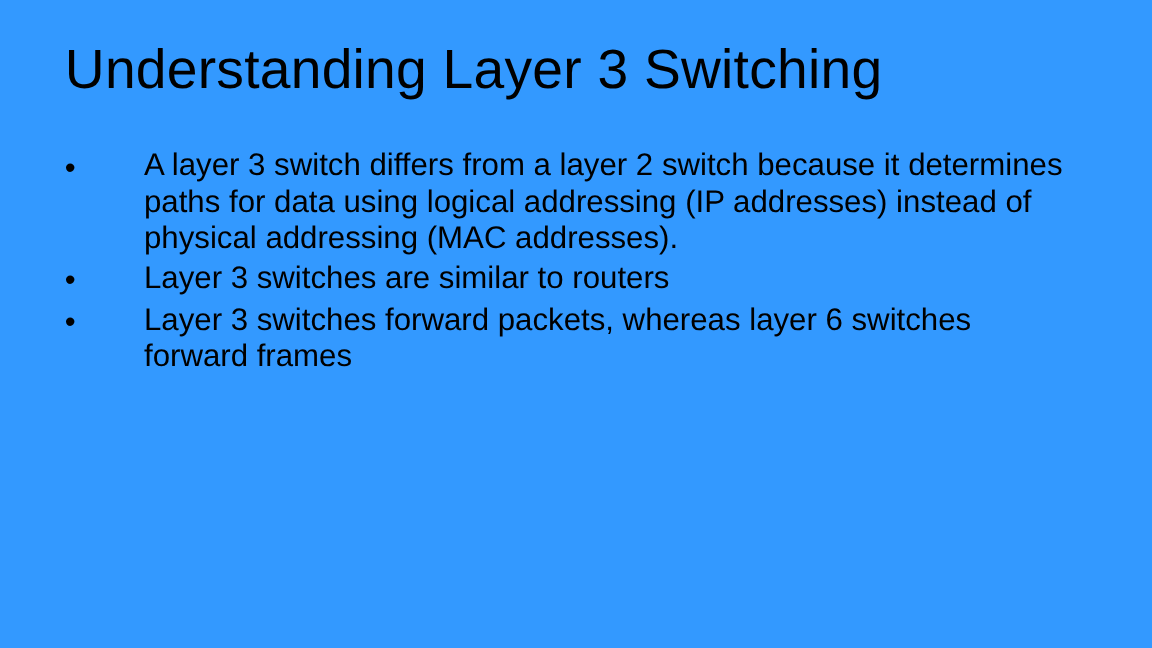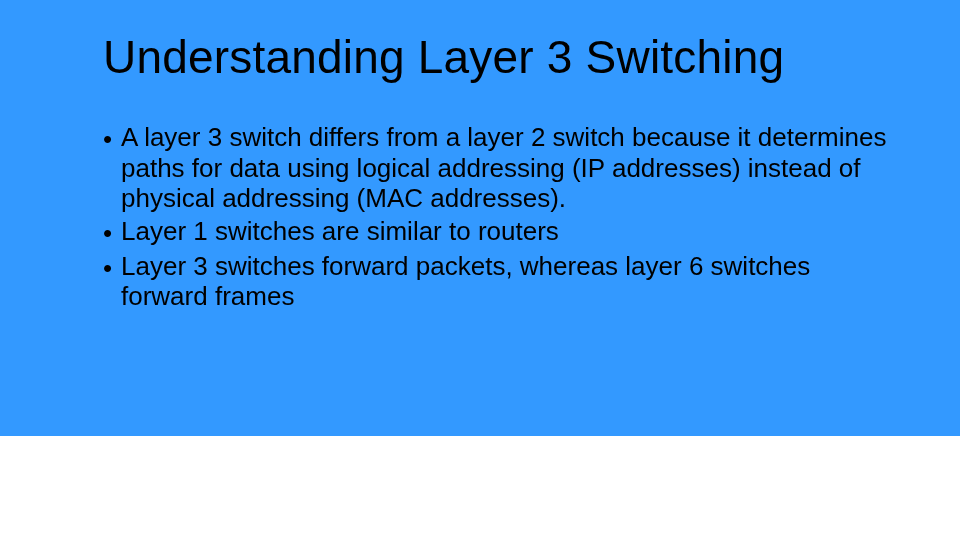--- a/index.html
+++ b/index.html
@@ -4,26 +4,26 @@
 <style>
   html, body {
     margin: 0;
     padding: 0;
     width: 960px;
     height: 540px;
     overflow: hidden;
   }
   .slide {
     width: 960px;
-    height: 436px;
+    height: 540px;
     background: #3399ff;
     color: #000000;
     font-family: "Segoe UI Light", "Segoe UI", "Helvetica Neue", Arial, sans-serif;
     box-sizing: border-box;
-    padding: 30px 70px 0 103px;
+    padding: 30px 70px 0 54px;
     position: relative;
   }
   .title {
     font-size: 46px;
     font-weight: 300;
     margin: 0 0 38px 0;
     letter-spacing: 0.2px;
   }
   .body {
     font-size: 26px;
@@ -36,34 +36,35 @@
     margin-bottom: 2px;
   }
   .dot {
     flex: 0 0 auto;
     width: 18px;
     text-align: left;
     padding-top: 2px;
   }
   .text {
     flex: 1 1 auto;
+    margin-left: 48px;
   }
 </style>
 </head>
 <body>
 
 <div class="slide">
   <h1 class="title">Understanding Layer 3 Switching</h1>
   <div class="body">
     <div class="bullet">
       <span class="dot">•</span>
       <span class="text">A layer 3 switch differs from a layer 2 switch because it determines paths for data using logical addressing (IP addresses) instead of physical addressing (MAC addresses).</span>
     </div>
     <div class="bullet">
       <span class="dot">•</span>
-      <span class="text">Layer 1 switches are similar to routers</span>
+      <span class="text">Layer 3 switches are similar to routers</span>
     </div>
     <div class="bullet">
       <span class="dot">•</span>
       <span class="text">Layer 3 switches forward packets, whereas layer 6 switches forward frames</span>
     </div>
   </div>
 </div>
 
 </body></html>

